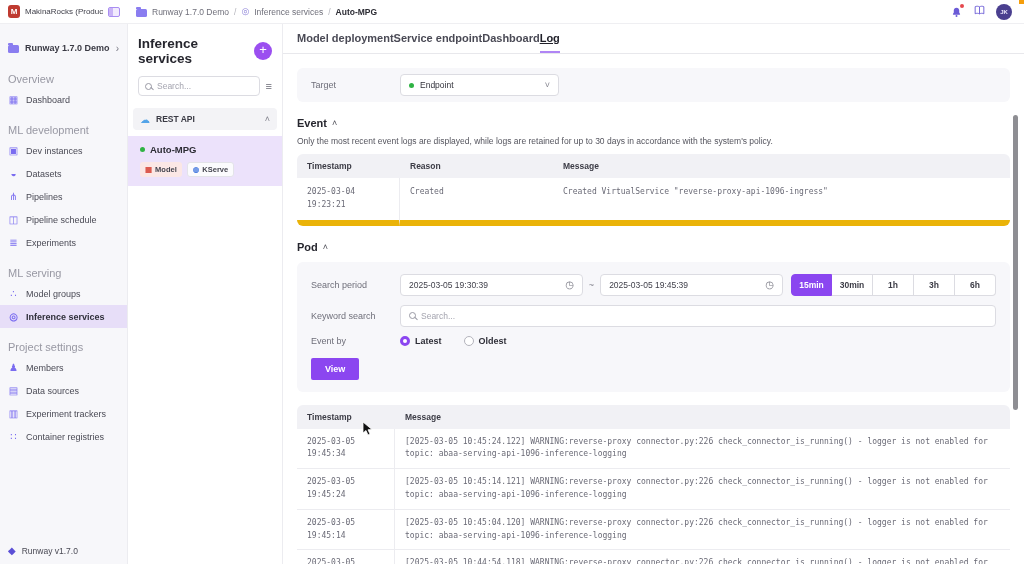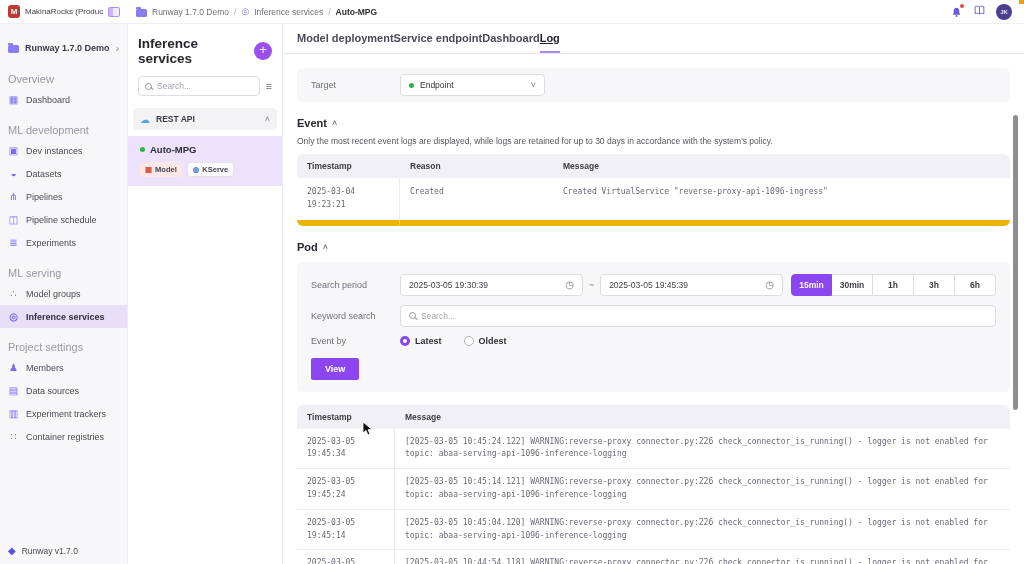--- a/index.html
+++ b/index.html
@@ -69,21 +69,21 @@
 
   
   .main { flex:1; display:flex; flex-direction:column; overflow:hidden; }
   .tabs { display:flex; padding:8px 0 0 14px; border-bottom:1px solid #e8e8ec; }
   .tab { font-size:11px; color:#4a4a55; font-weight:bold; padding-bottom:7px; cursor:pointer; border-bottom:2.5px solid transparent; }
   .tab.active { color:#1f1f28; border-bottom-color:#b085f5;text-decoration:underline; }
   .content { padding:0 14px; flex:1; }
 
   .target-panel { margin-top:14px; background:#f7f7fa; border-radius:6px; height:34px; display:flex; align-items:center; padding:0 14px; }
   .fld-label { width:89px; font-size:9px; color:#6f6f7a; }
-  .select { width:145px; height:22px; background:#fff; border:1px solid #dcdce2; border-radius:4px; display:flex; align-items:center; gap:6px; padding:0 8px; cursor:pointer; }
+  .select { width:159px; height:22px; background:#fff; border:1px solid #dcdce2; border-radius:4px; display:flex; align-items:center; gap:6px; padding:0 8px; cursor:pointer; }
   .select .sel-val { flex:1; font-size:8.5px; color:#33333c; }
   .chev-d { color:#85858f; font-size:9px; }
 
   .sec-head { margin-top:15px; display:flex; align-items:center; gap:5px; cursor:pointer; }
   .sec-title { font-size:11px; font-weight:bold; color:#26262e; }
   .sec-chev { font-size:9px; color:#55555e; }
   .desc { margin-top:7px; font-size:8.5px; color:#55555e; }
 
   .etable { margin-top:8px; border-radius:6px; overflow:hidden; }
   .erow { display:grid; grid-template-columns:103px 153px 1fr; }

